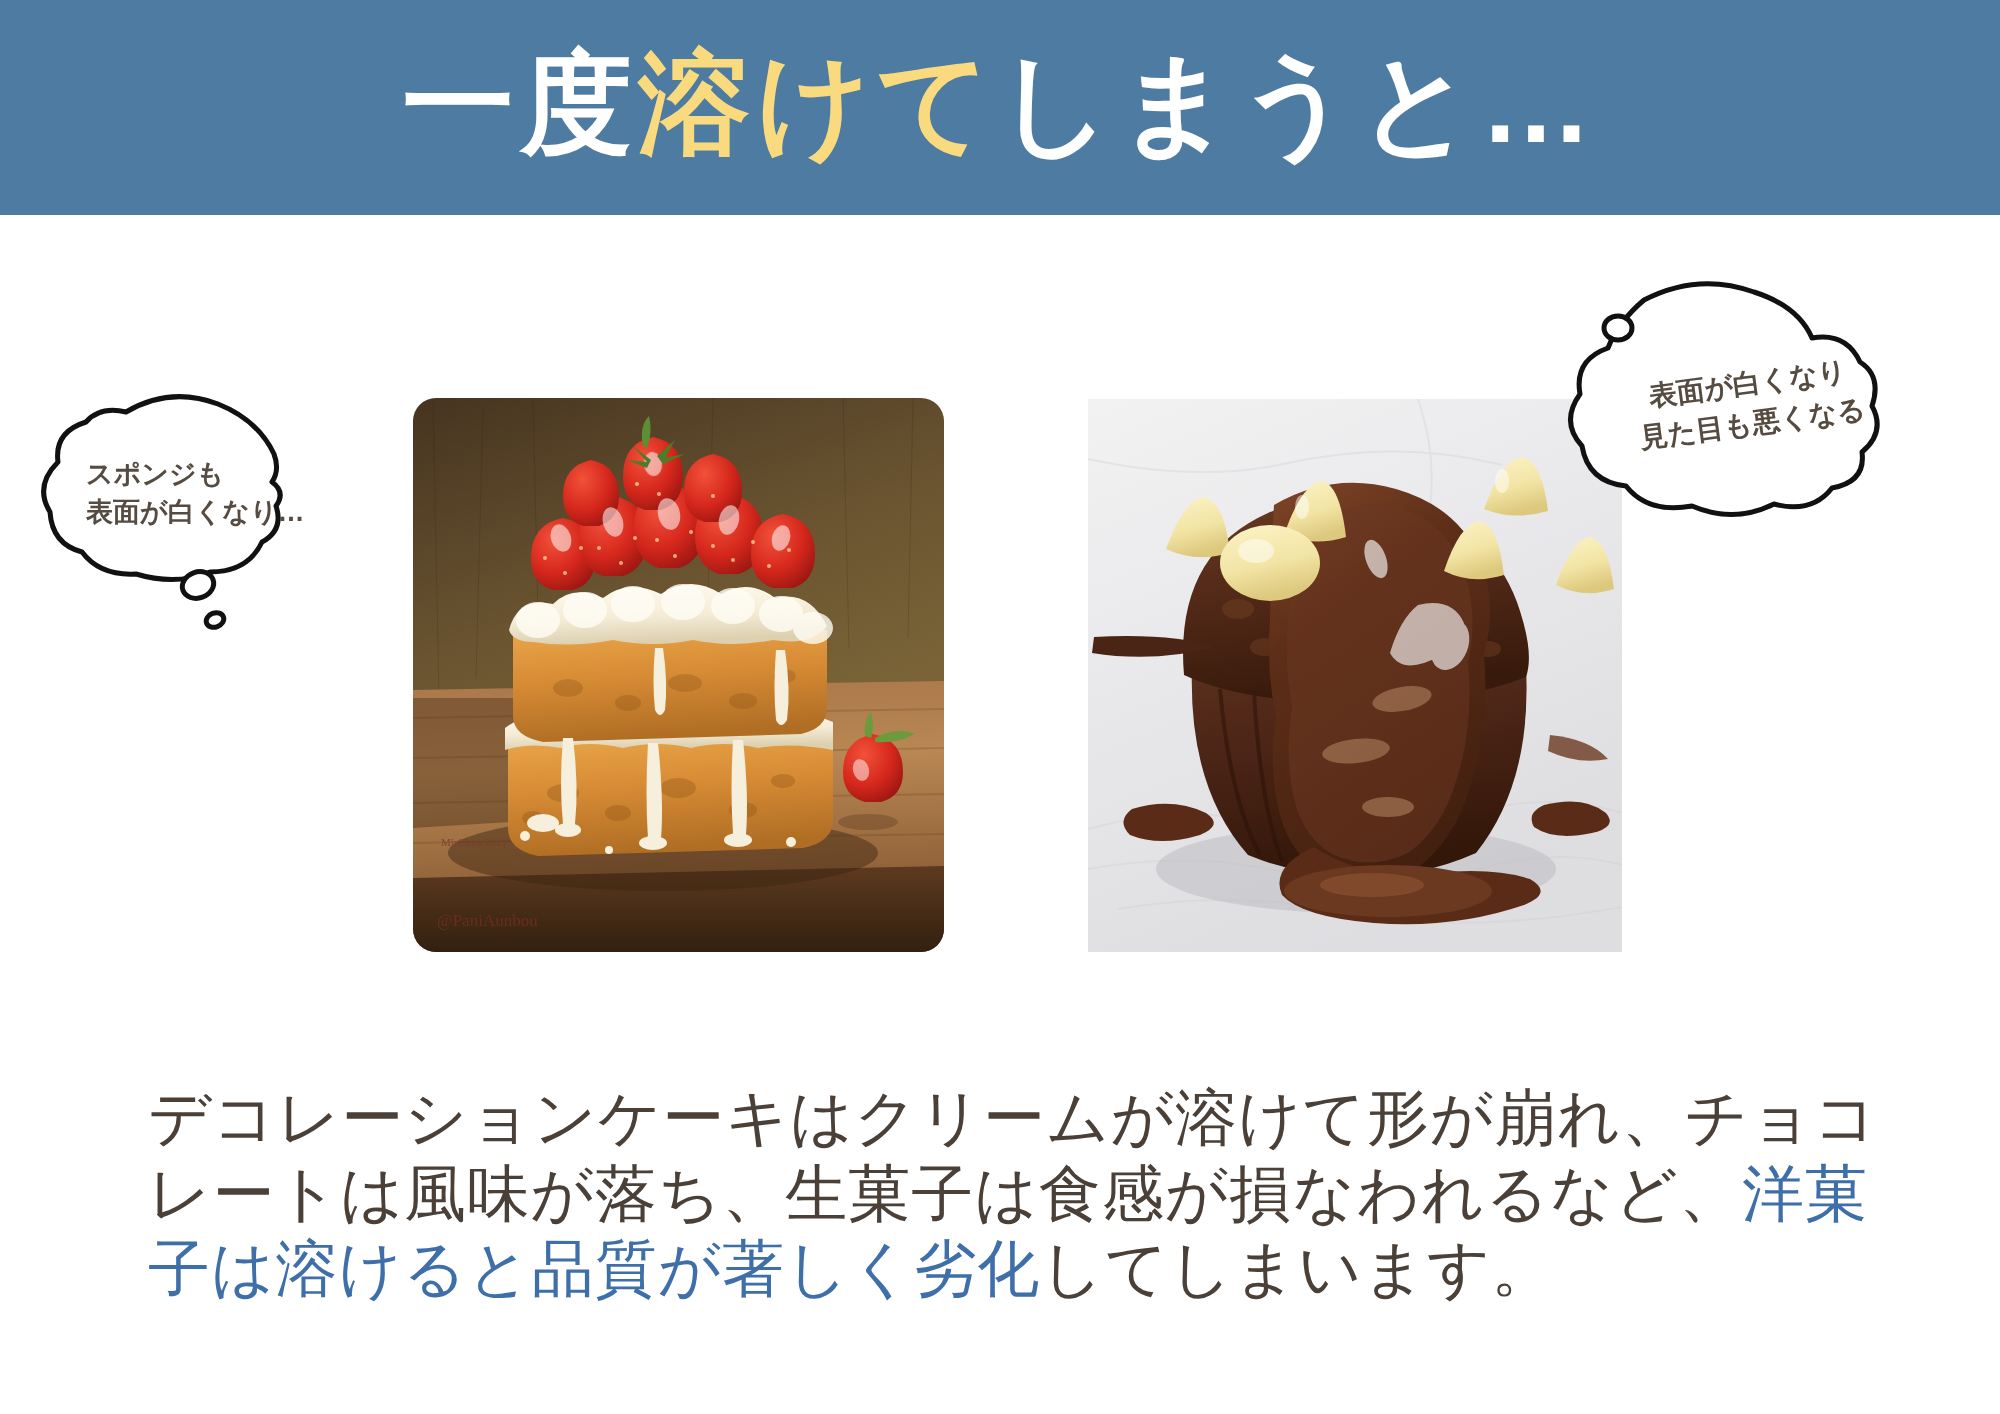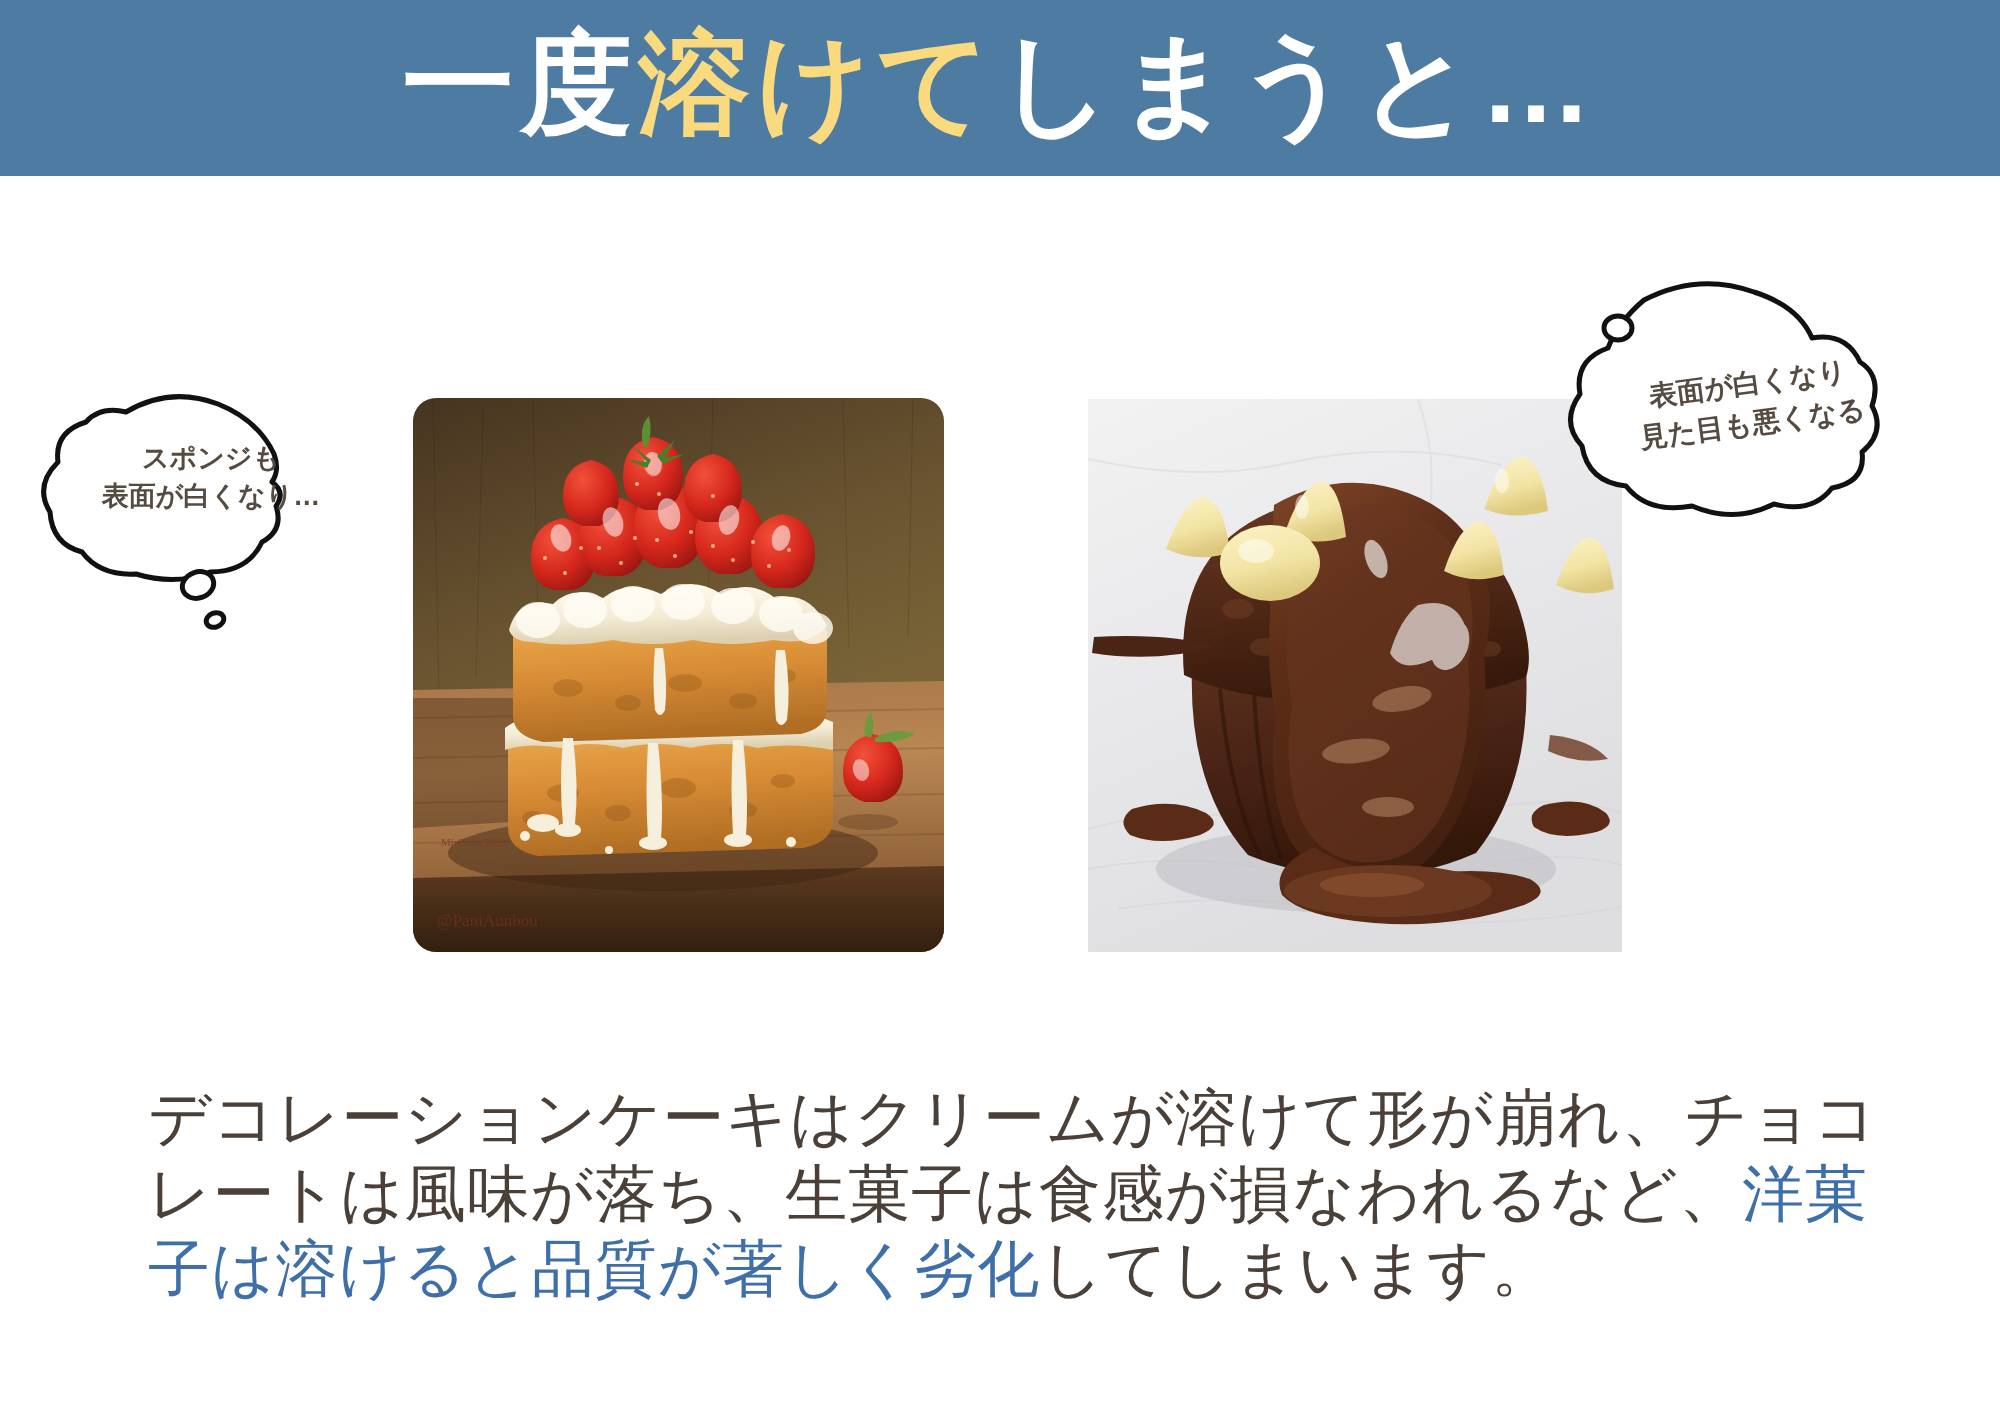--- a/index.html
+++ b/index.html
@@ -14,21 +14,21 @@
     overflow: hidden;
     font-family: "Liberation Sans", "DejaVu Sans", sans-serif;
   }
 
   
   #header-banner {
     position: absolute;
     left: 0;
     top: 0;
     width: 2000px;
-    height: 176px;
+    height: 215px;
     background: #4e7ba1;
     display: flex;
     align-items: center;
     justify-content: center;
   }
   #header-title {
     font-size: 112px;
     font-weight: bold;
     letter-spacing: 6px;
     line-height: 1;
@@ -75,24 +75,24 @@
   .bubble-svg { position: absolute; left: 0; top: 0; }
   .bubble-text {
     position: absolute;
     color: #554b40;
     font-weight: bold;
     line-height: 1.42;
     white-space: nowrap;
   }
   #bubble-left-text {
     left: 56px;
-    top: 59px;
+    top: 75px;
     width: 250px;
     font-size: 27px;
-    text-align: center;
+    text-align: left;
   }
   #bubble-right-text {
     left: 48px;
     top: 96px;
     width: 300px;
     font-size: 28px;
     text-align: center;
     transform: rotate(-7.5deg);
     transform-origin: 50% 50%;
   }

